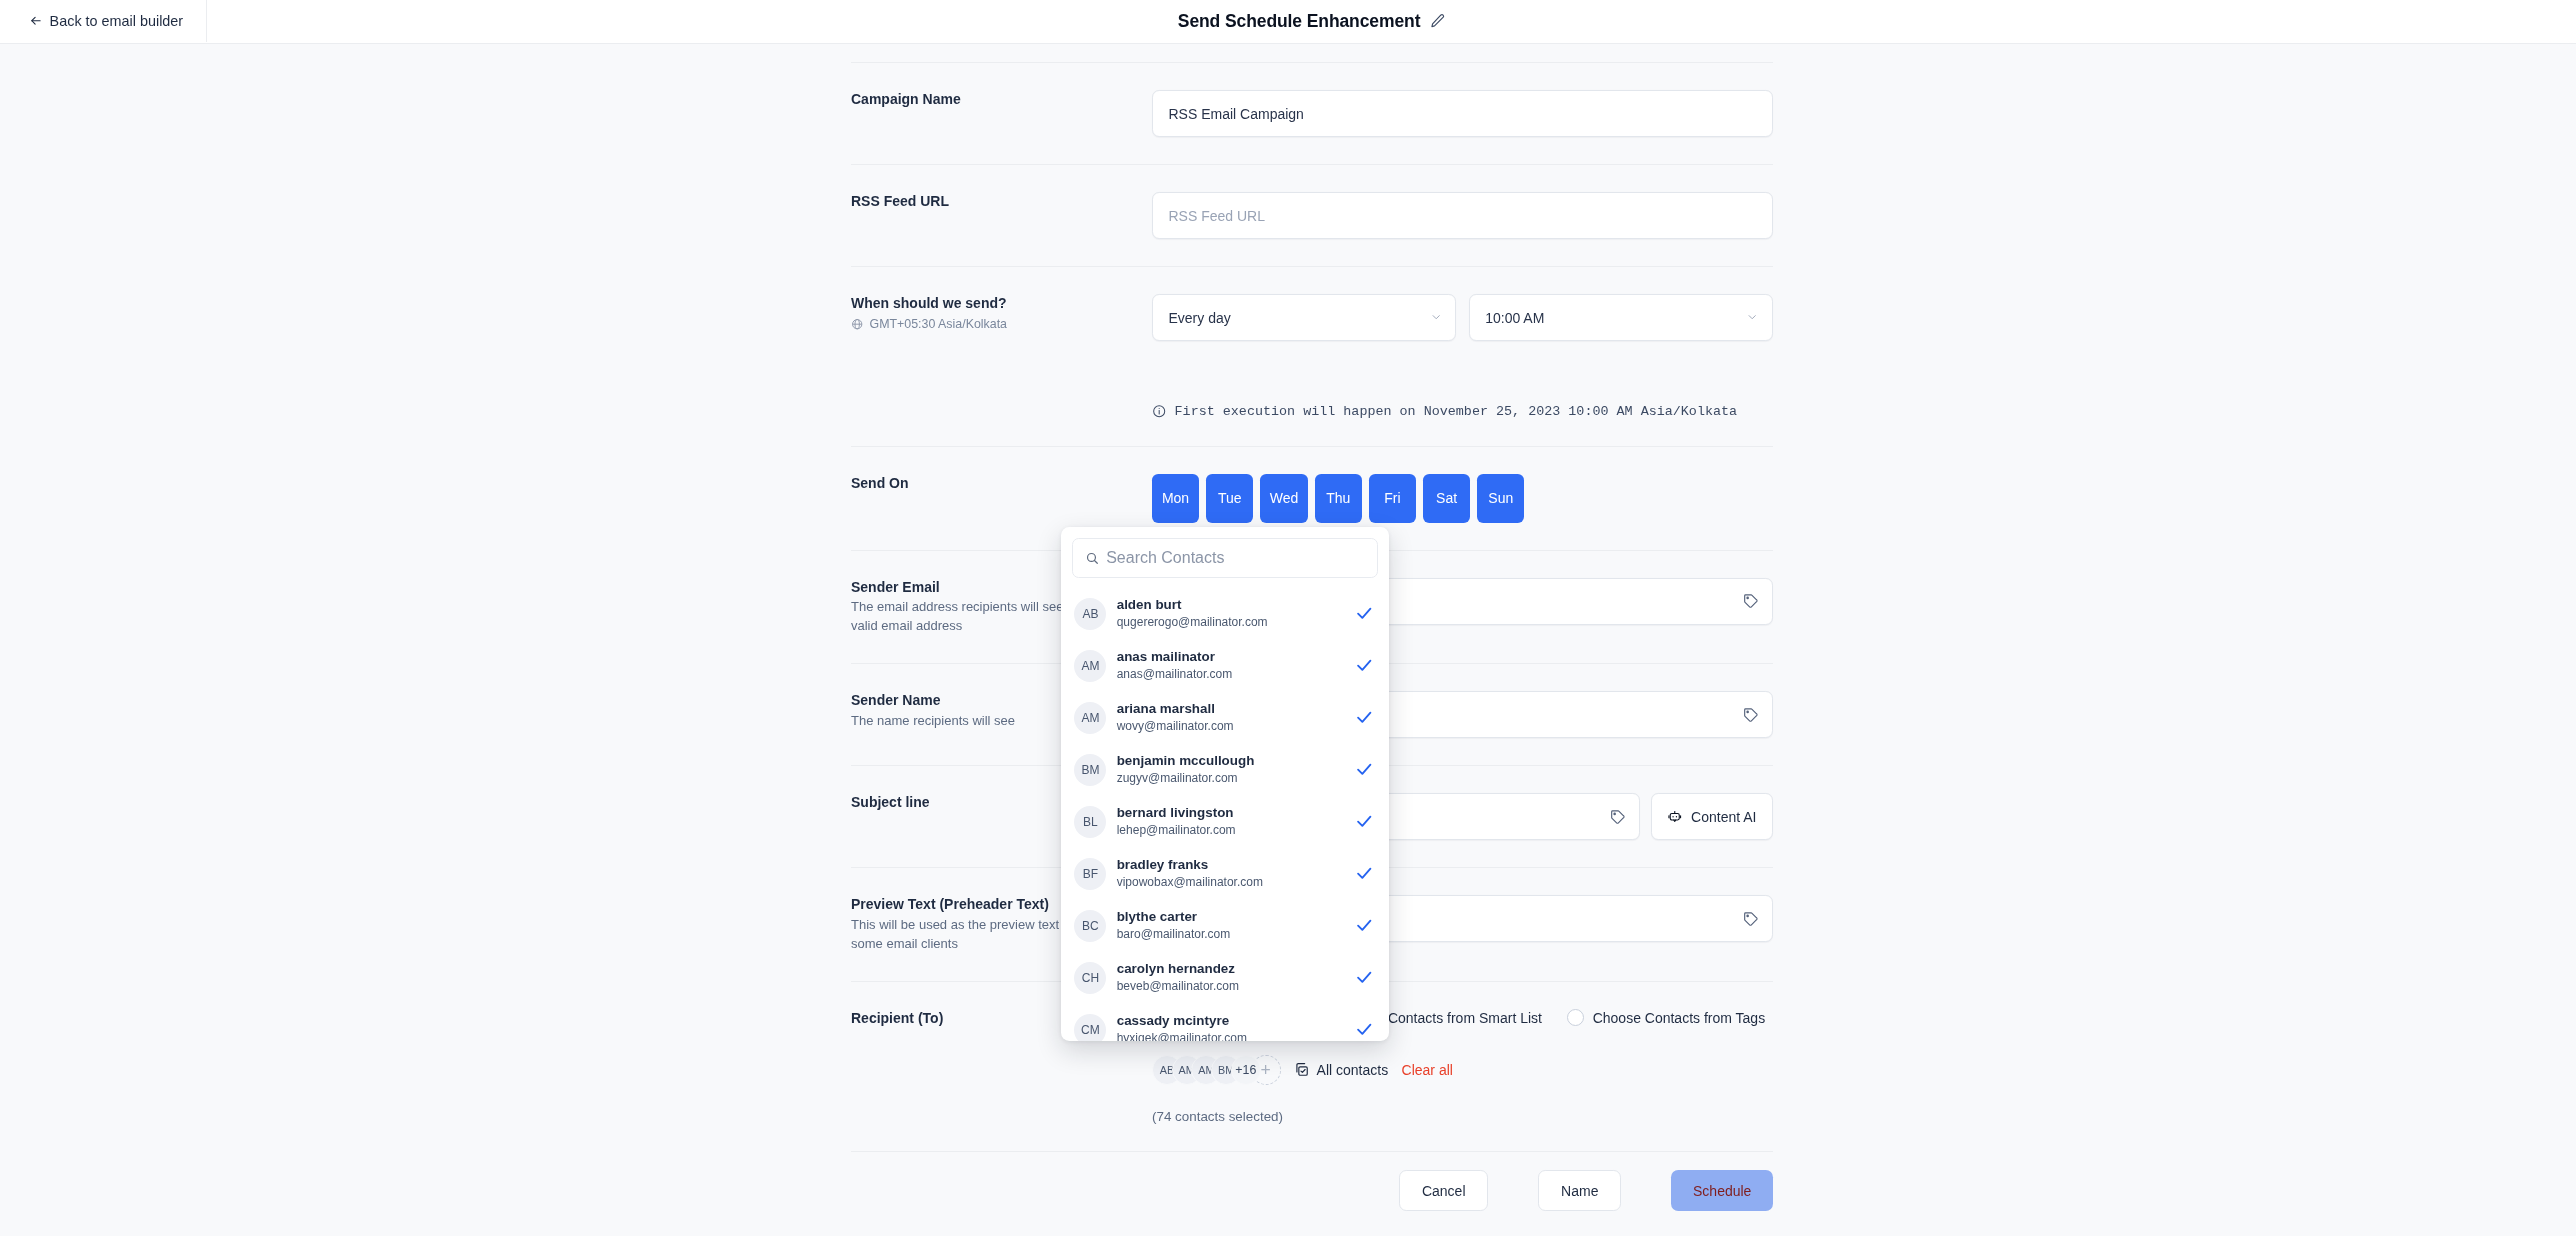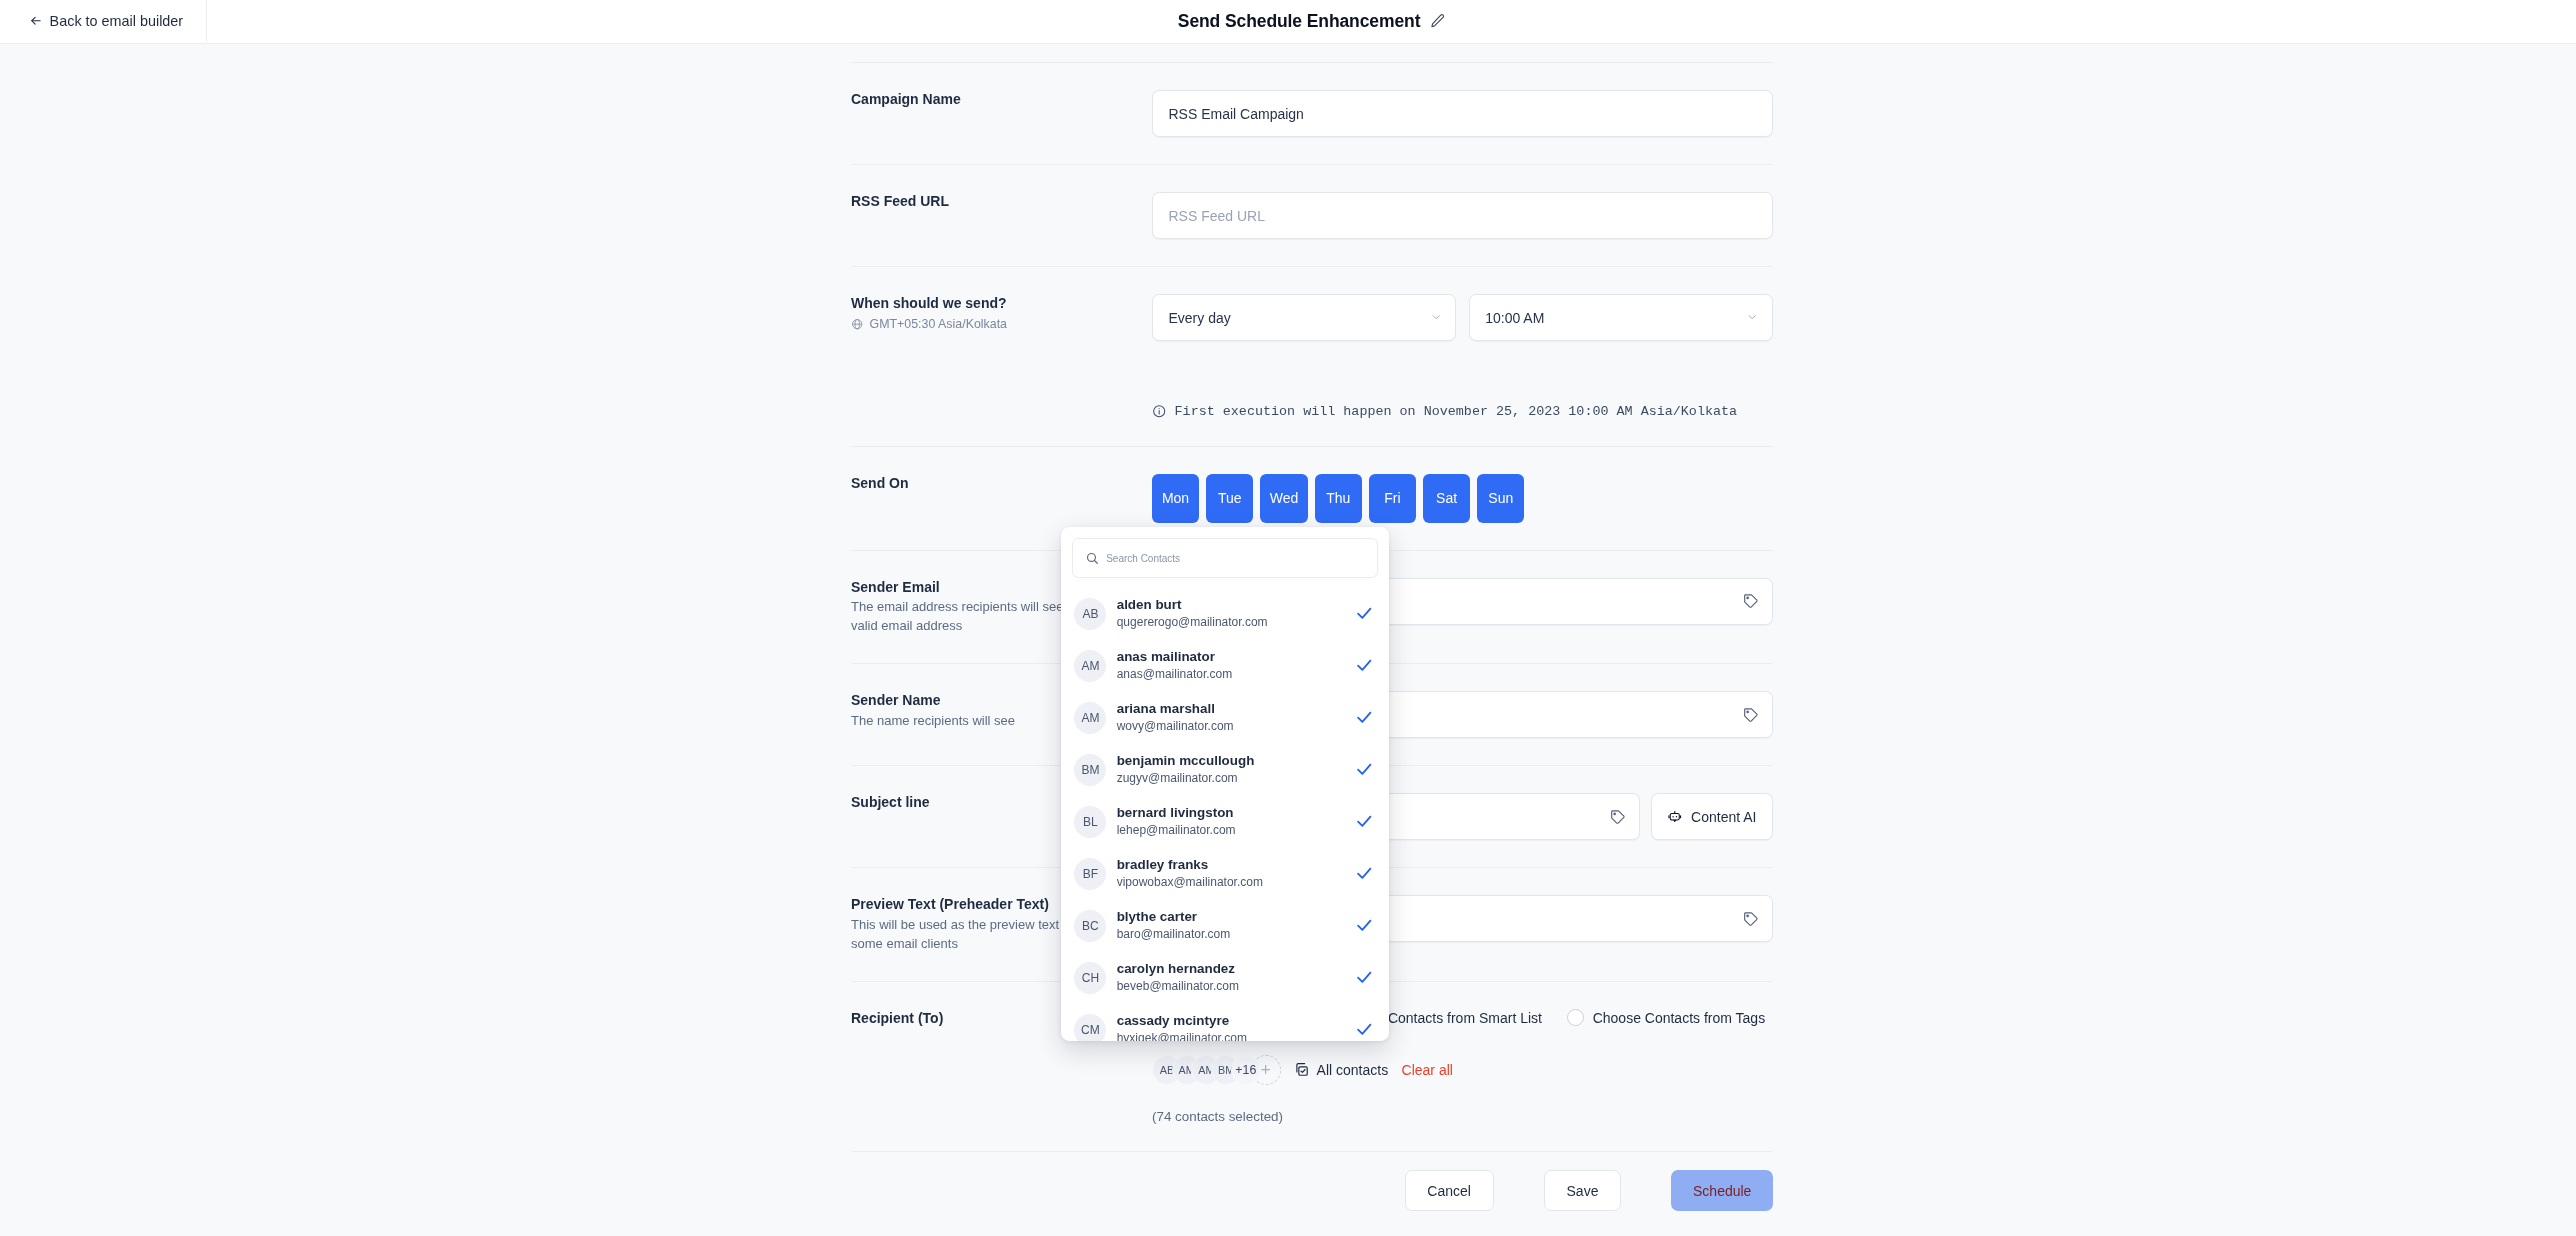--- a/index.html
+++ b/index.html
@@ -182,21 +182,21 @@
     border-radius: 8.2px;
     box-shadow: 0 9.3px 26px rgba(16,24,40,.16), 0 1px 4.1px rgba(16,24,40,.08);
     z-index: 40;
     overflow: hidden;
   }
   .pop-search-wrap { padding: 11.3px 11.3px 5.2px 11.3px; }
   .pop-search {
     height: 40px; border: 1px solid #e8ebf0; border-radius: 6.7px;
     display: flex; align-items: center; gap: 7.2px; padding: 0 11.3px;
   }
-  .pop-search .ph { font-size: 10px; color: #8b95a7; }
+  .pop-search .ph { font-size: 16px; color: #8b95a7; }
   .pop-list { padding: 4.1px 0 0 0; }
   .c-item {
     display: flex; align-items: center; gap: 10.3px;
     padding: 5.7px 13.4px 5.7px 13.4px;
     height: 52px;
     cursor: pointer;
   }
   .c-av {
     width: 32px; height: 32px; border-radius: 50%;
     background: #eef0f5; color: #48566e;
@@ -562,16 +562,16 @@
           <svg viewBox="0 0 24 24" width="18.5" height="18.5" fill="none" stroke="#2563f0" stroke-width="2.4" stroke-linecap="round" stroke-linejoin="round">
             <polyline points="4 12.5 9.5 18 20 6"></polyline>
           </svg>
         </div>
       </div>
     </div>
 </div>
 
 <div class="footer">
   <div class="btn ghost">Cancel</div>
-  <div class="btn ghost">Save</div>
+  <div class="btn ghost">Name</div>
   <div class="btn primary" id="schedule-btn" style="background: rgb(143, 173, 242);">Schedule</div>
 </div>
 
 
 </body></html>

